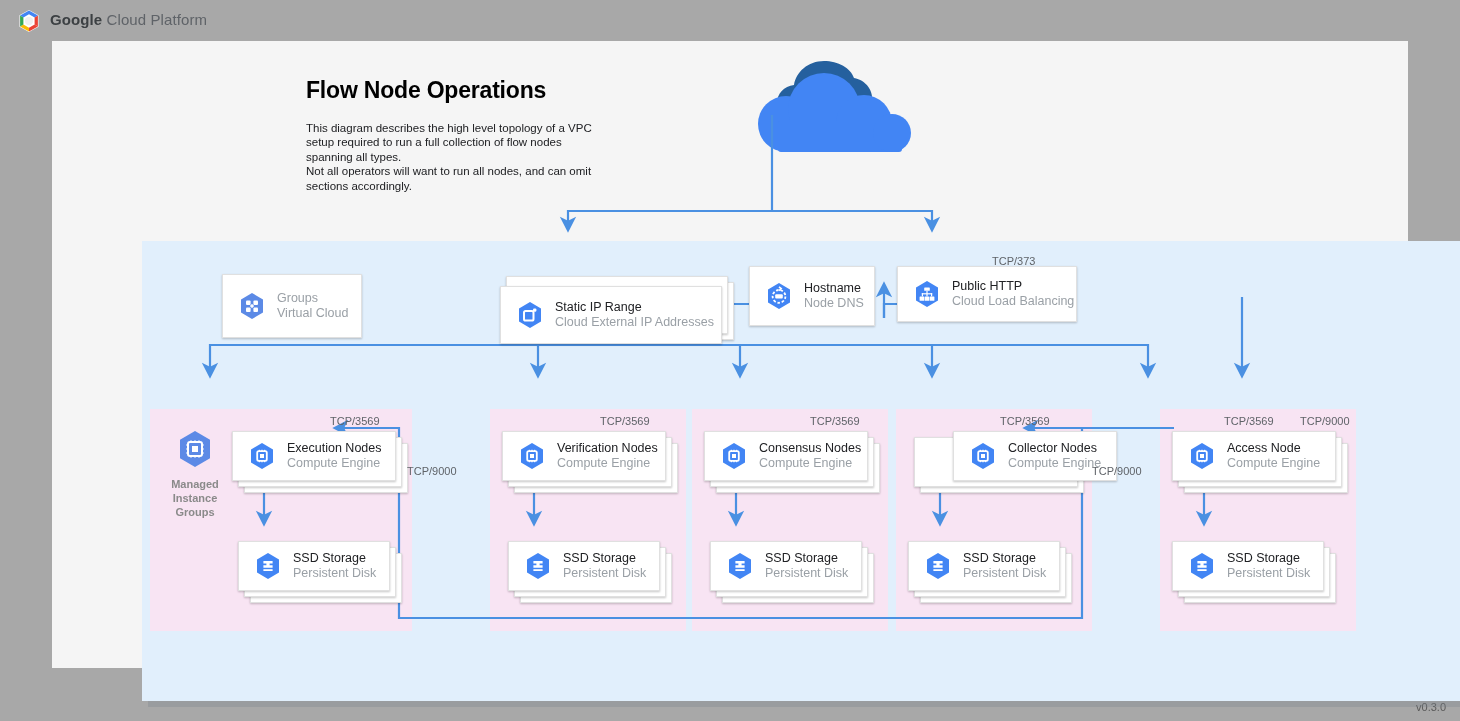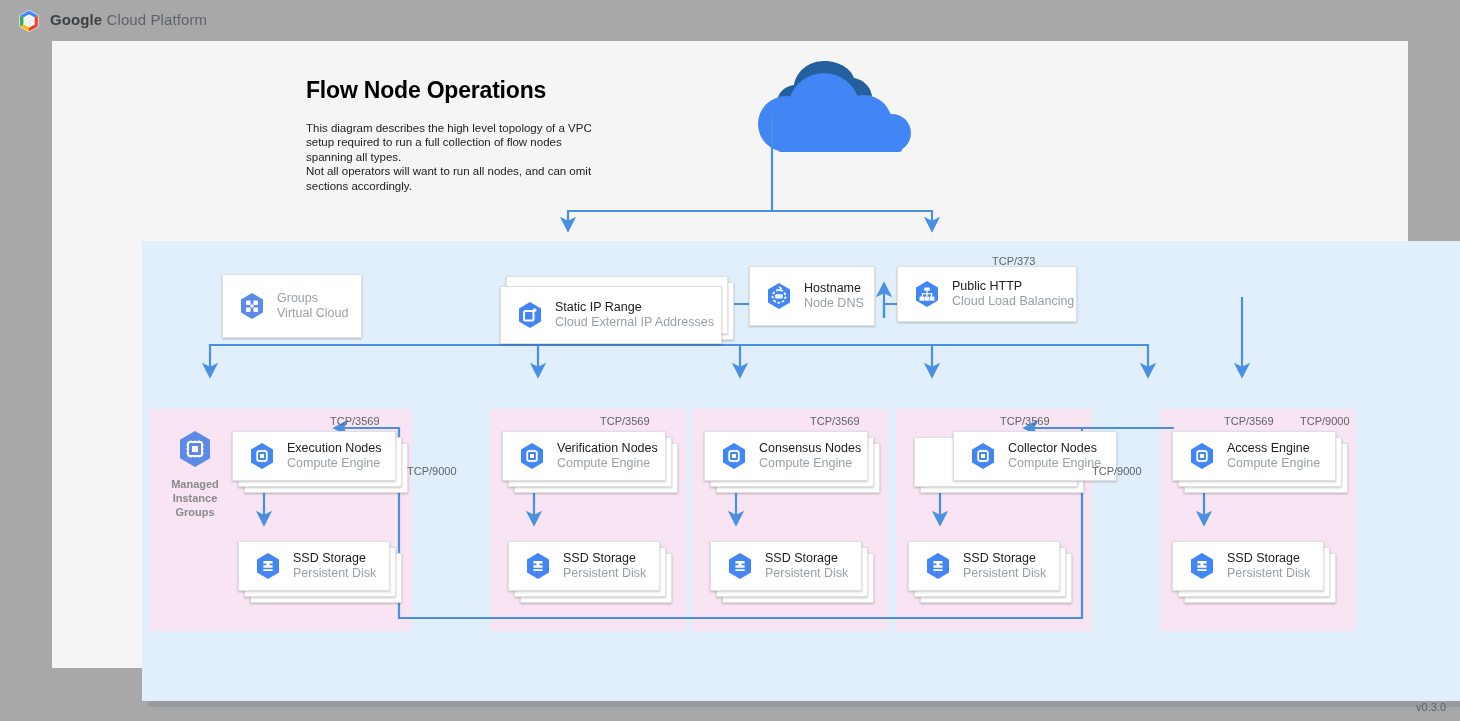--- a/index.html
+++ b/index.html
@@ -442,21 +442,21 @@
             <path d="M12.4 8.8 L12.4 10.2"></path>
               <path d="M15 8.8 L15 10.2"></path>
               <path d="M17.6 8.8 L17.6 10.2"></path>
             <path d="M12.4 19.8 L12.4 21.2"></path>
               <path d="M15 19.8 L15 21.2"></path>
               <path d="M17.6 19.8 L17.6 21.2"></path>
           </g>
         </svg>
       </span>
       <span class="txt">
-        <div class="t1">Access Engine</div>
+        <div class="t1">Access Node</div>
         <div class="t2">Compute Engine</div>
       </span>
     </div>
   </div>
   <div class="stack" style="left:1120px;top:500px;">
     <div class="layer" style="left:12px;top:12px;width:152px;height:50px;"></div>
     <div class="layer" style="left:6px;top:6px;width:152px;height:50px;"></div>
     <div class="card" style="left:0;top:0;width:152px;height:50px;">
       <span class="ic">
         <svg viewBox="0 0 30 30" width="30" height="30">

